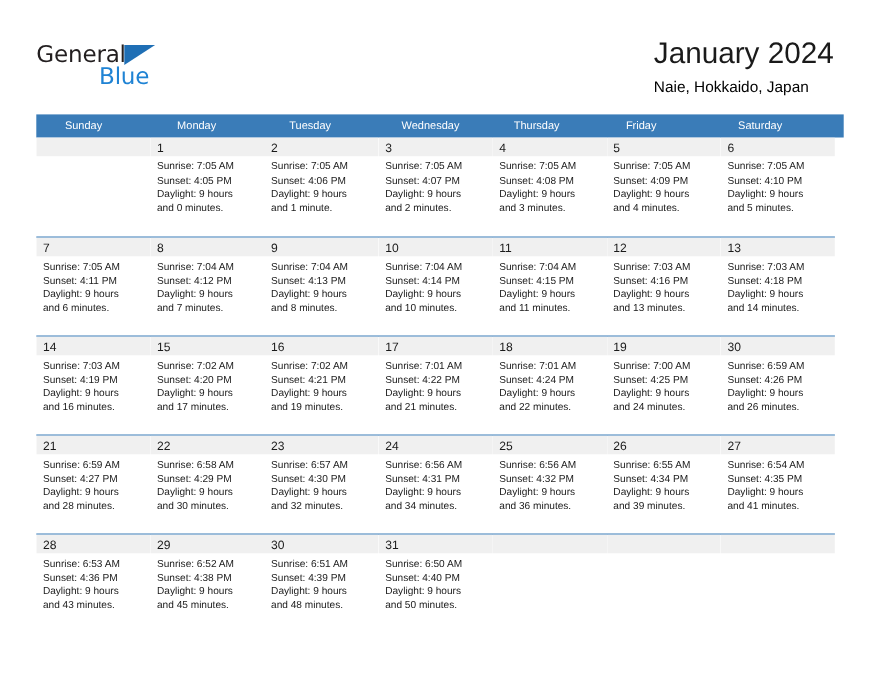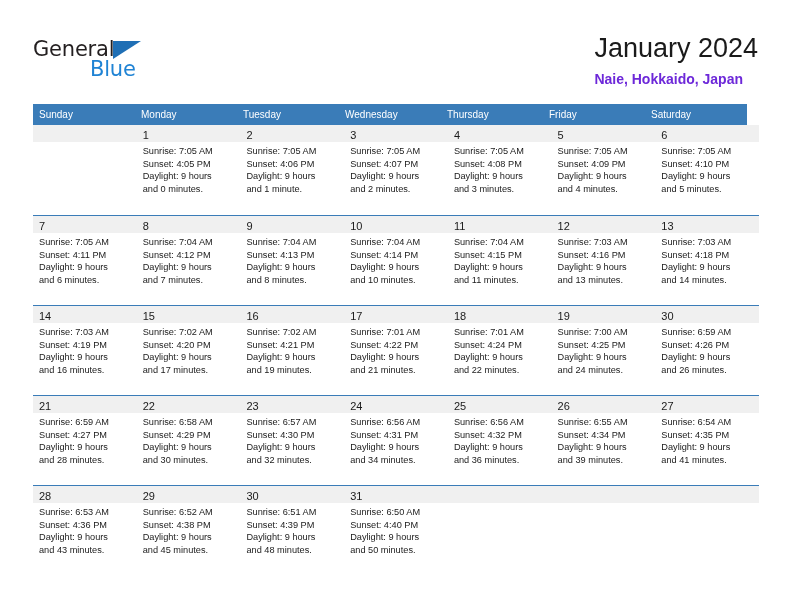--- a/index.html
+++ b/index.html
@@ -76,38 +76,39 @@
   .cal-title {
     font-size: 27px;
     font-weight: normal;
     color: #1a1a1a;
     line-height: 33px;
     white-space: nowrap;
   }
   .cal-subtitle {
     margin-top: 6px;
     font-size: 14px;
-    font-weight: bold;
-    color: #6d28d9;
+    font-weight: normal;
+    color: #000000;
     line-height: 17px;
     white-space: nowrap;
   }
 
   
   .calendar {
     position: absolute;
     left: 33px;
     top: 104px;
     width: 726px;
   }
   .weekday-row {
     display: flex;
     width: 714px;
     height: 21px;
     background: #3a7cb8;
+    padding-left: 20px;
   }
   .weekday {
     flex: 1 1 0;
     min-width: 0;
     color: #ffffff;
     font-size: 10px;
     line-height: 21px;
     padding-left: 6px;
     box-sizing: border-box;
     white-space: nowrap;

